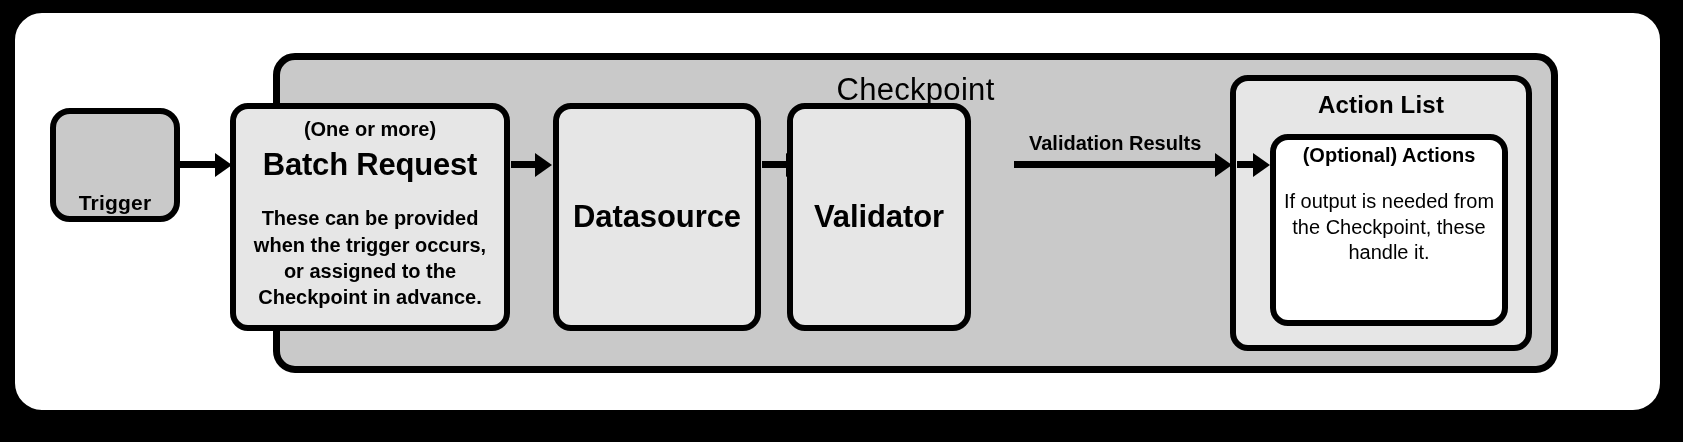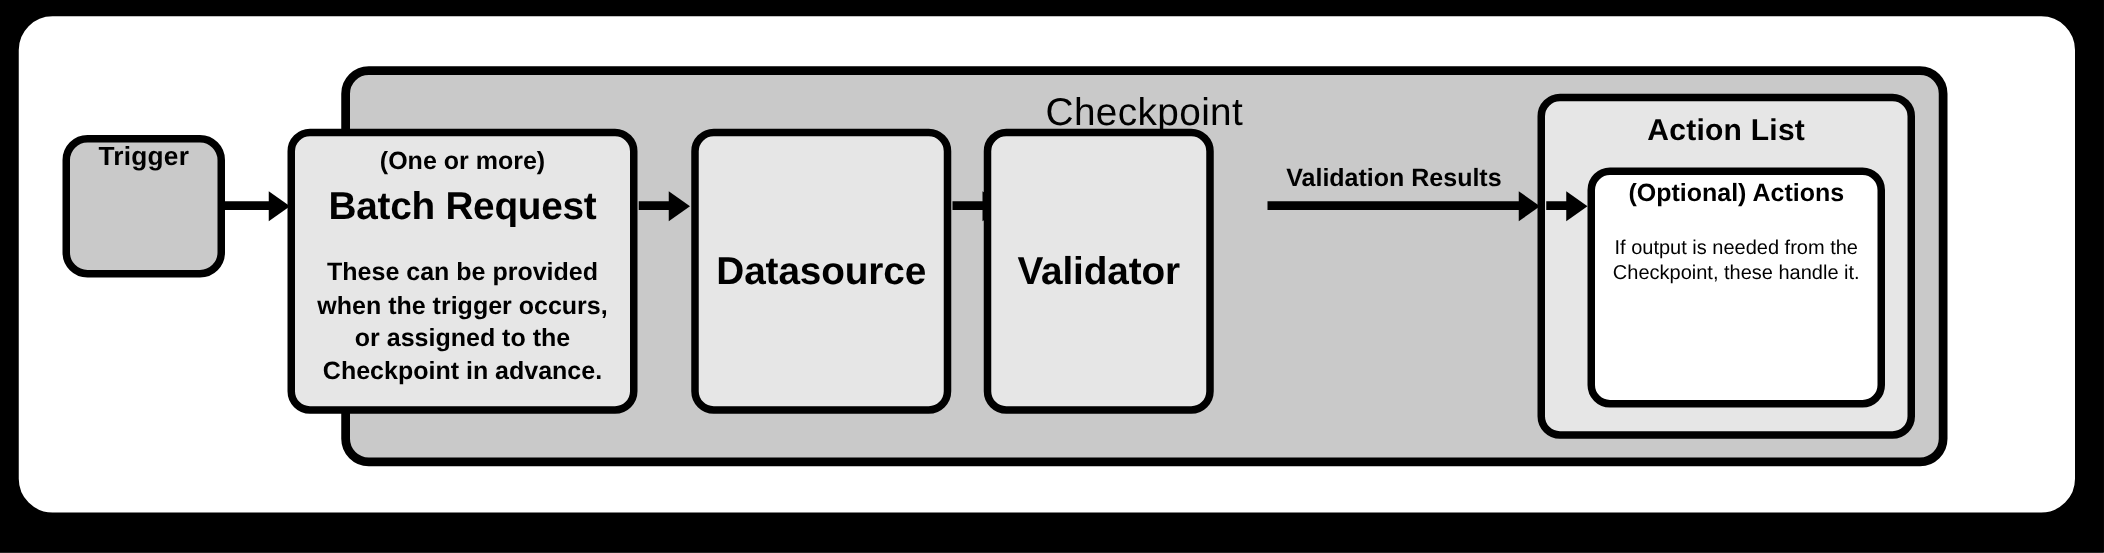--- a/index.html
+++ b/index.html
@@ -49,21 +49,21 @@
   }
 
   
   .trigger {
     left: 35px;
     top: 95px;
     width: 130px;
     height: 114px;
     background: #c9c9c9;
     border-radius: 20px;
-    justify-content: flex-start;
+    justify-content: flex-end;
   }
   .trigger .label {
     font-size: 21px;
     font-weight: bold;
     letter-spacing: .2px;
   }
 
   
   .checkpoint {
     left: 258px;
@@ -156,21 +156,21 @@
     flex-direction: column;
     align-items: center;
     text-align: center;
   }
   .actions-inner .ai-title {
     font-size: 20px;
     font-weight: bold;
     margin-top: 4px;
   }
   .actions-inner .ai-desc {
-    font-size: 16px;
+    font-size: 20px;
     font-weight: normal;
     margin-top: 22px;
     line-height: 1.28;
   }
 
   
   .arrow {
     position: absolute;
     height: 7px;
     background: #000000;

